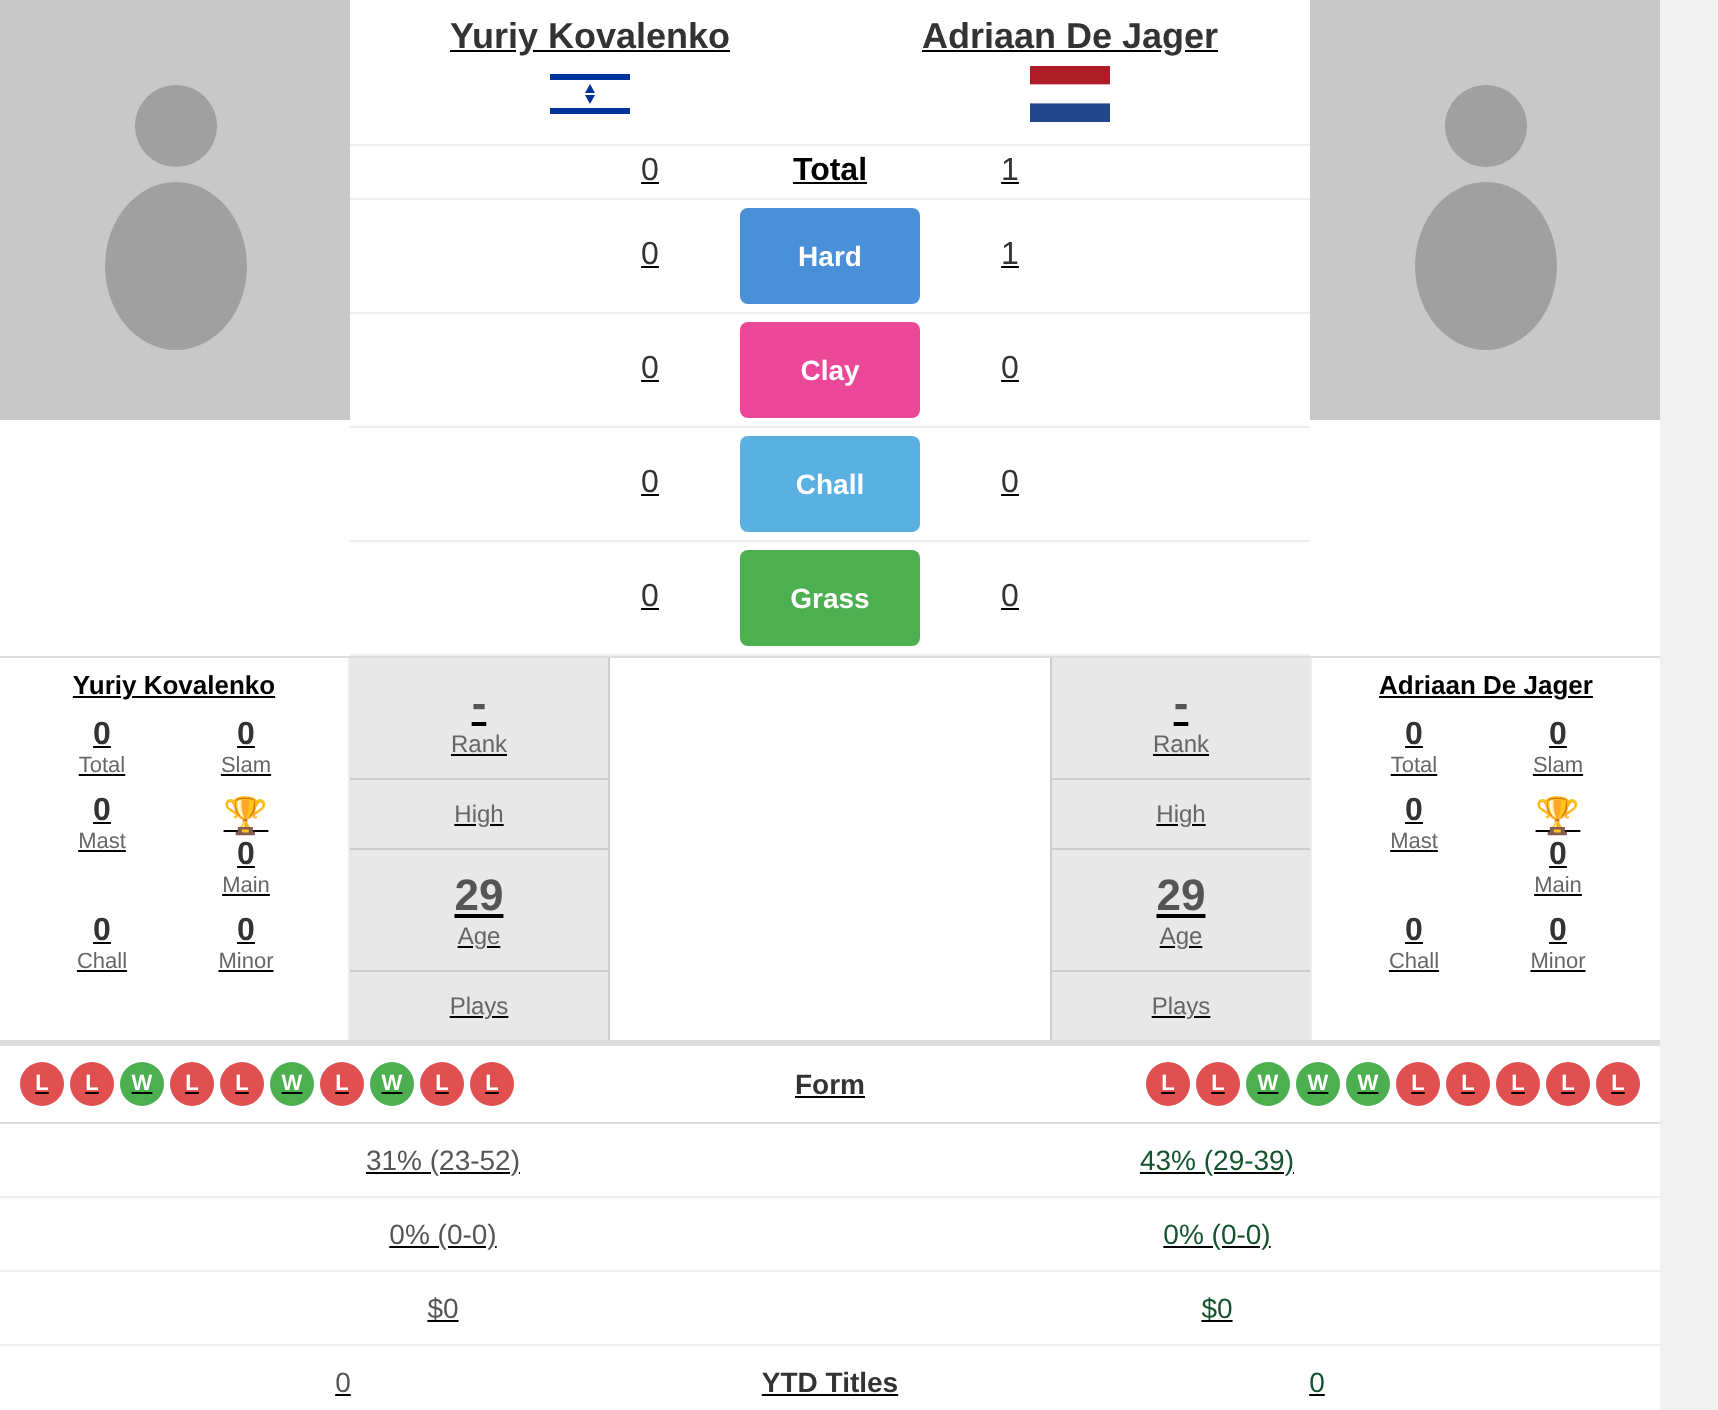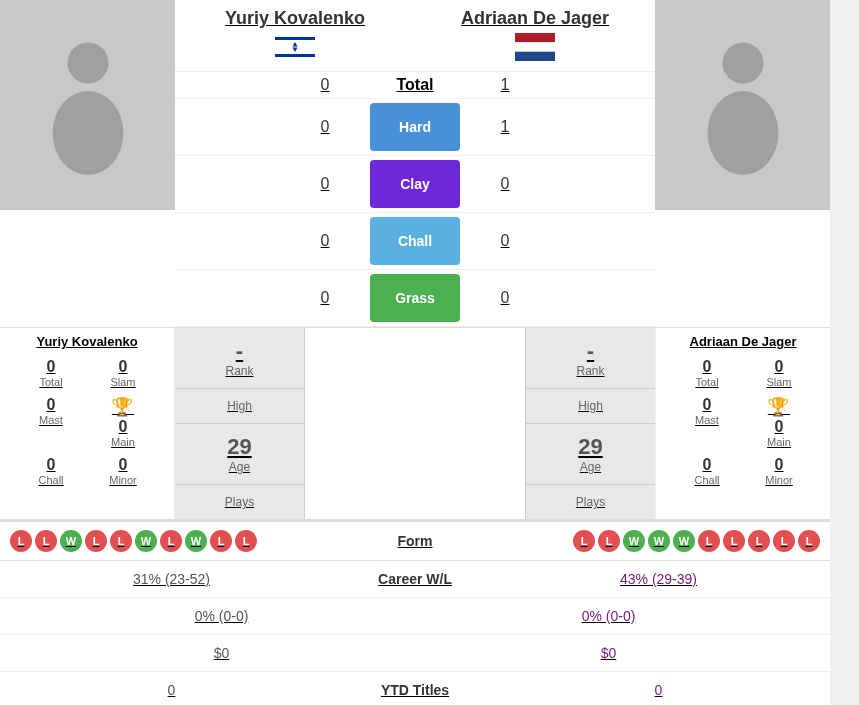--- a/index.html
+++ b/index.html
@@ -80,21 +80,21 @@
       padding: 16px 18px;
       border-radius: 4px;
       color: #fff;
       font-size: 14px;
       font-weight: bold;
       width: 90px;
       text-align: center;
     }
 
     .badge-hard { background: #4a90d9; }
-    .badge-clay { background: #6d28d9; }
+    .badge-clay { background: #ec4899; }
     .badge-indoor { background: #5ab0e0; }
     .badge-grass { background: #4caf50; }
 
     .stats-value {
       font-size: 22px;
       font-weight: bold;
       color: #555;
     }
 
     .stats-label {
@@ -196,21 +196,21 @@
       width: 200px;
       text-align: center;
       font-weight: bold;
       color: #333;
       font-size: 14px;
     }
 
     .info-right-val {
       flex: 1;
       text-align: center;
-      color: #701a75;
+      color: #14532d;
       font-size: 14px;
     }
 
     svg.flag-svg {
       width: 40px;
       height: 28px;
     }
 
   </style>
 </head>
@@ -438,21 +438,20 @@
         <span class="form-badge fb-l">L</span>
         <span class="form-badge fb-l">L</span>
         <span class="form-badge fb-l">L</span>
         <span class="form-badge fb-l">L</span>
       </div>
   </div>
 
   <div class="info-rows" id="info-rows-container">
       <div class="info-row">
     <div class="info-left-val">31% (23-52)</div>
-    <div class="info-center-label">Career W/L</div>
     <div class="info-right-val">43% (29-39)</div>
   </div>
       <div class="info-row">
     <div class="info-left-val">0% (0-0)</div>
     <div class="info-right-val">0% (0-0)</div>
   </div>
       <div class="info-row">
     <div class="info-left-val">$0</div>
     <div class="info-right-val">$0</div>
   </div>

